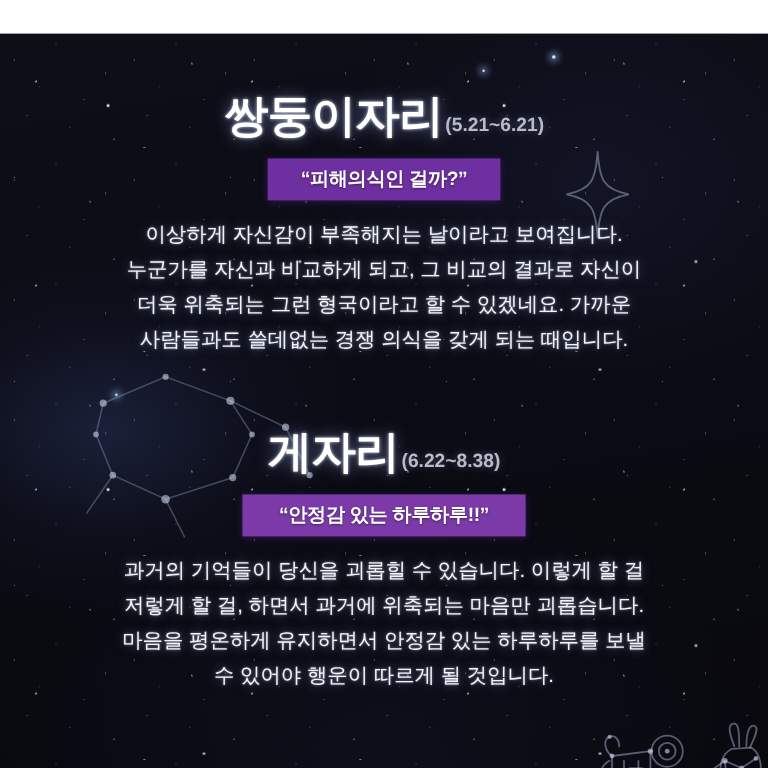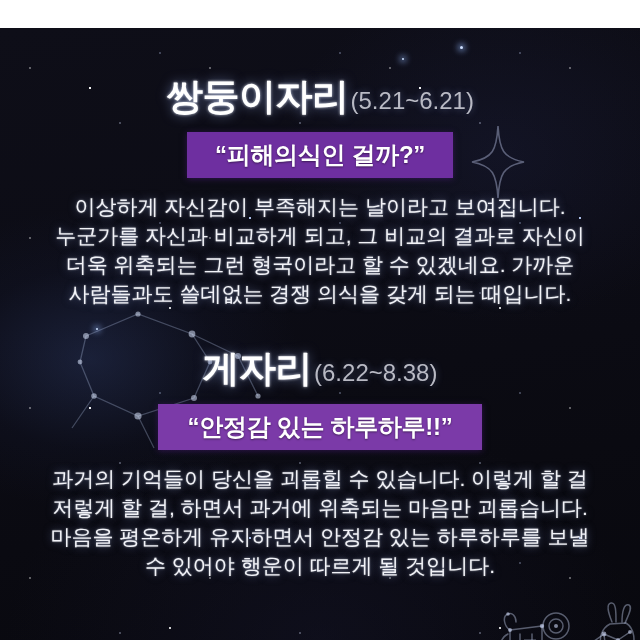--- a/index.html
+++ b/index.html
@@ -72,36 +72,36 @@
   .sign-head {
     display:flex; align-items:baseline; justify-content:center;
     gap:2px; white-space:nowrap;
   }
   .sign-name {
     font-size:37px; font-weight:bold; color:#ffffff;
     letter-spacing:-0.5px;
     text-shadow:0 0 12px rgba(160,185,255,0.55), 0 0 3px rgba(255,255,255,0.8);
   }
   .sign-range {
-    font-size:24px; color:#b9bac4; font-weight:normal;
+    font-size:16px; color:#b9bac4; font-weight:bold;
     text-shadow:0 0 7px rgba(130,150,210,0.45);
   }
 
   .banner-wrap { margin-top:10px; display:flex; justify-content:center; }
   .banner {
     display:inline-block;
-    color:#ffffff; font-size:24px; font-weight:bold;
+    color:#ffffff; font-size:16px; font-weight:bold;
     letter-spacing:-0.3px; white-space:nowrap;
     text-shadow:0 1px 2px rgba(0,0,0,0.45);
     box-shadow:0 1px 6px rgba(80,30,130,0.5);
   }
 
   .body-text {
     margin-top:14px;
-    font-size:21px; line-height:29px; color:#f2f3f8;
+    font-size:17px; line-height:29px; color:#f2f3f8;
     text-shadow:0 0 9px rgba(150,175,240,0.5), 0 0 2px rgba(255,255,255,0.55);
     white-space:pre-line;
     padding:0 24px;
   }
 </style>
 </head>
 <body>
 
 <div id="card">
 
@@ -205,21 +205,21 @@
     </div>
     <div class="banner-wrap">
       <span class="banner" style="background:#6e2fa0; padding:7px 28px;">“피해의식인 걸까?”</span>
     </div>
     <div class="body-text">이상하게 자신감이 부족해지는 날이라고 보여집니다.
 누군가를 자신과 비교하게 되고, 그 비교의 결과로 자신이
 더욱 위축되는 그런 형국이라고 할 수 있겠네요. 가까운
 사람들과도 쓸데없는 경쟁 의식을 갖게 되는 때입니다.</div>
   </div>
 
-  <div class="section" style="top:316px;">
+  <div class="section" style="top:324px;">
     <div class="sign-head">
       <span class="sign-name">게자리</span>
       <span class="sign-range">(6.22~8.38)</span>
     </div>
     <div class="banner-wrap">
       <span class="banner" style="background:#7b3aa8; padding:7px 30px;text-align:center;">“안정감 있는 하루하루!!”</span>
     </div>
     <div class="body-text">과거의 기억들이 당신을 괴롭힐 수 있습니다. 이렇게 할 걸
 저렇게 할 걸, 하면서 과거에 위축되는 마음만 괴롭습니다.
 마음을 평온하게 유지하면서 안정감 있는 하루하루를 보낼

